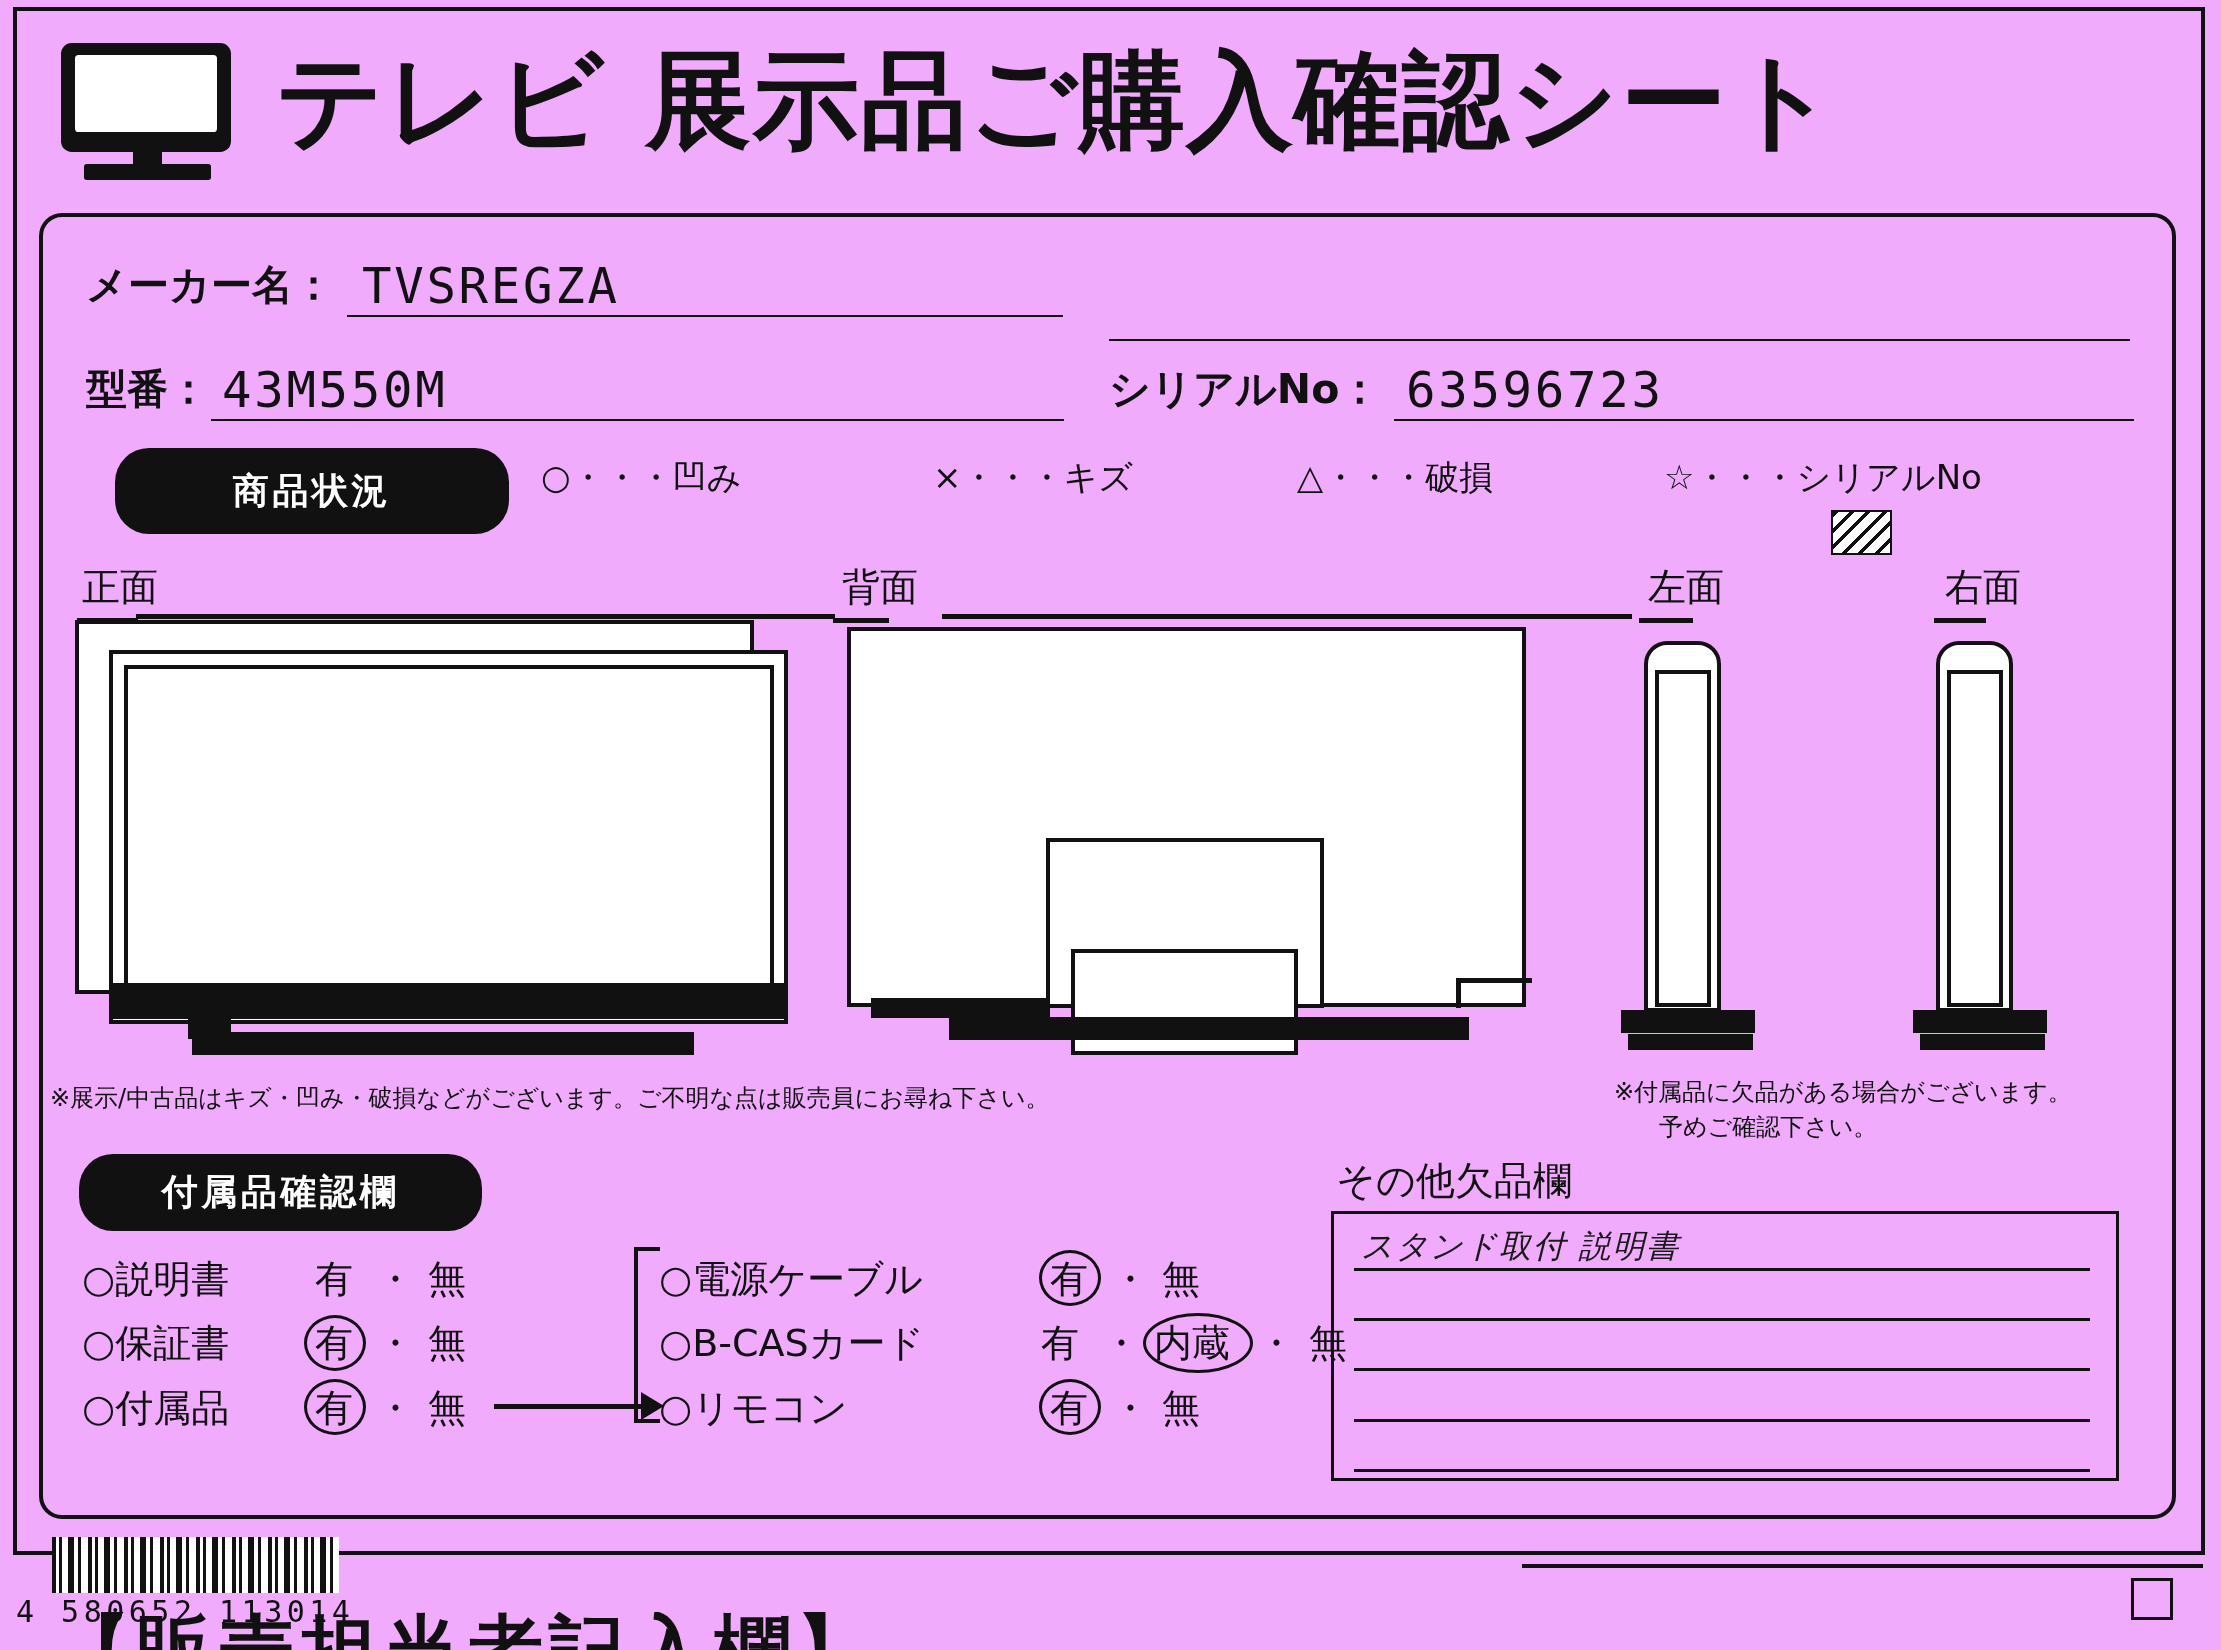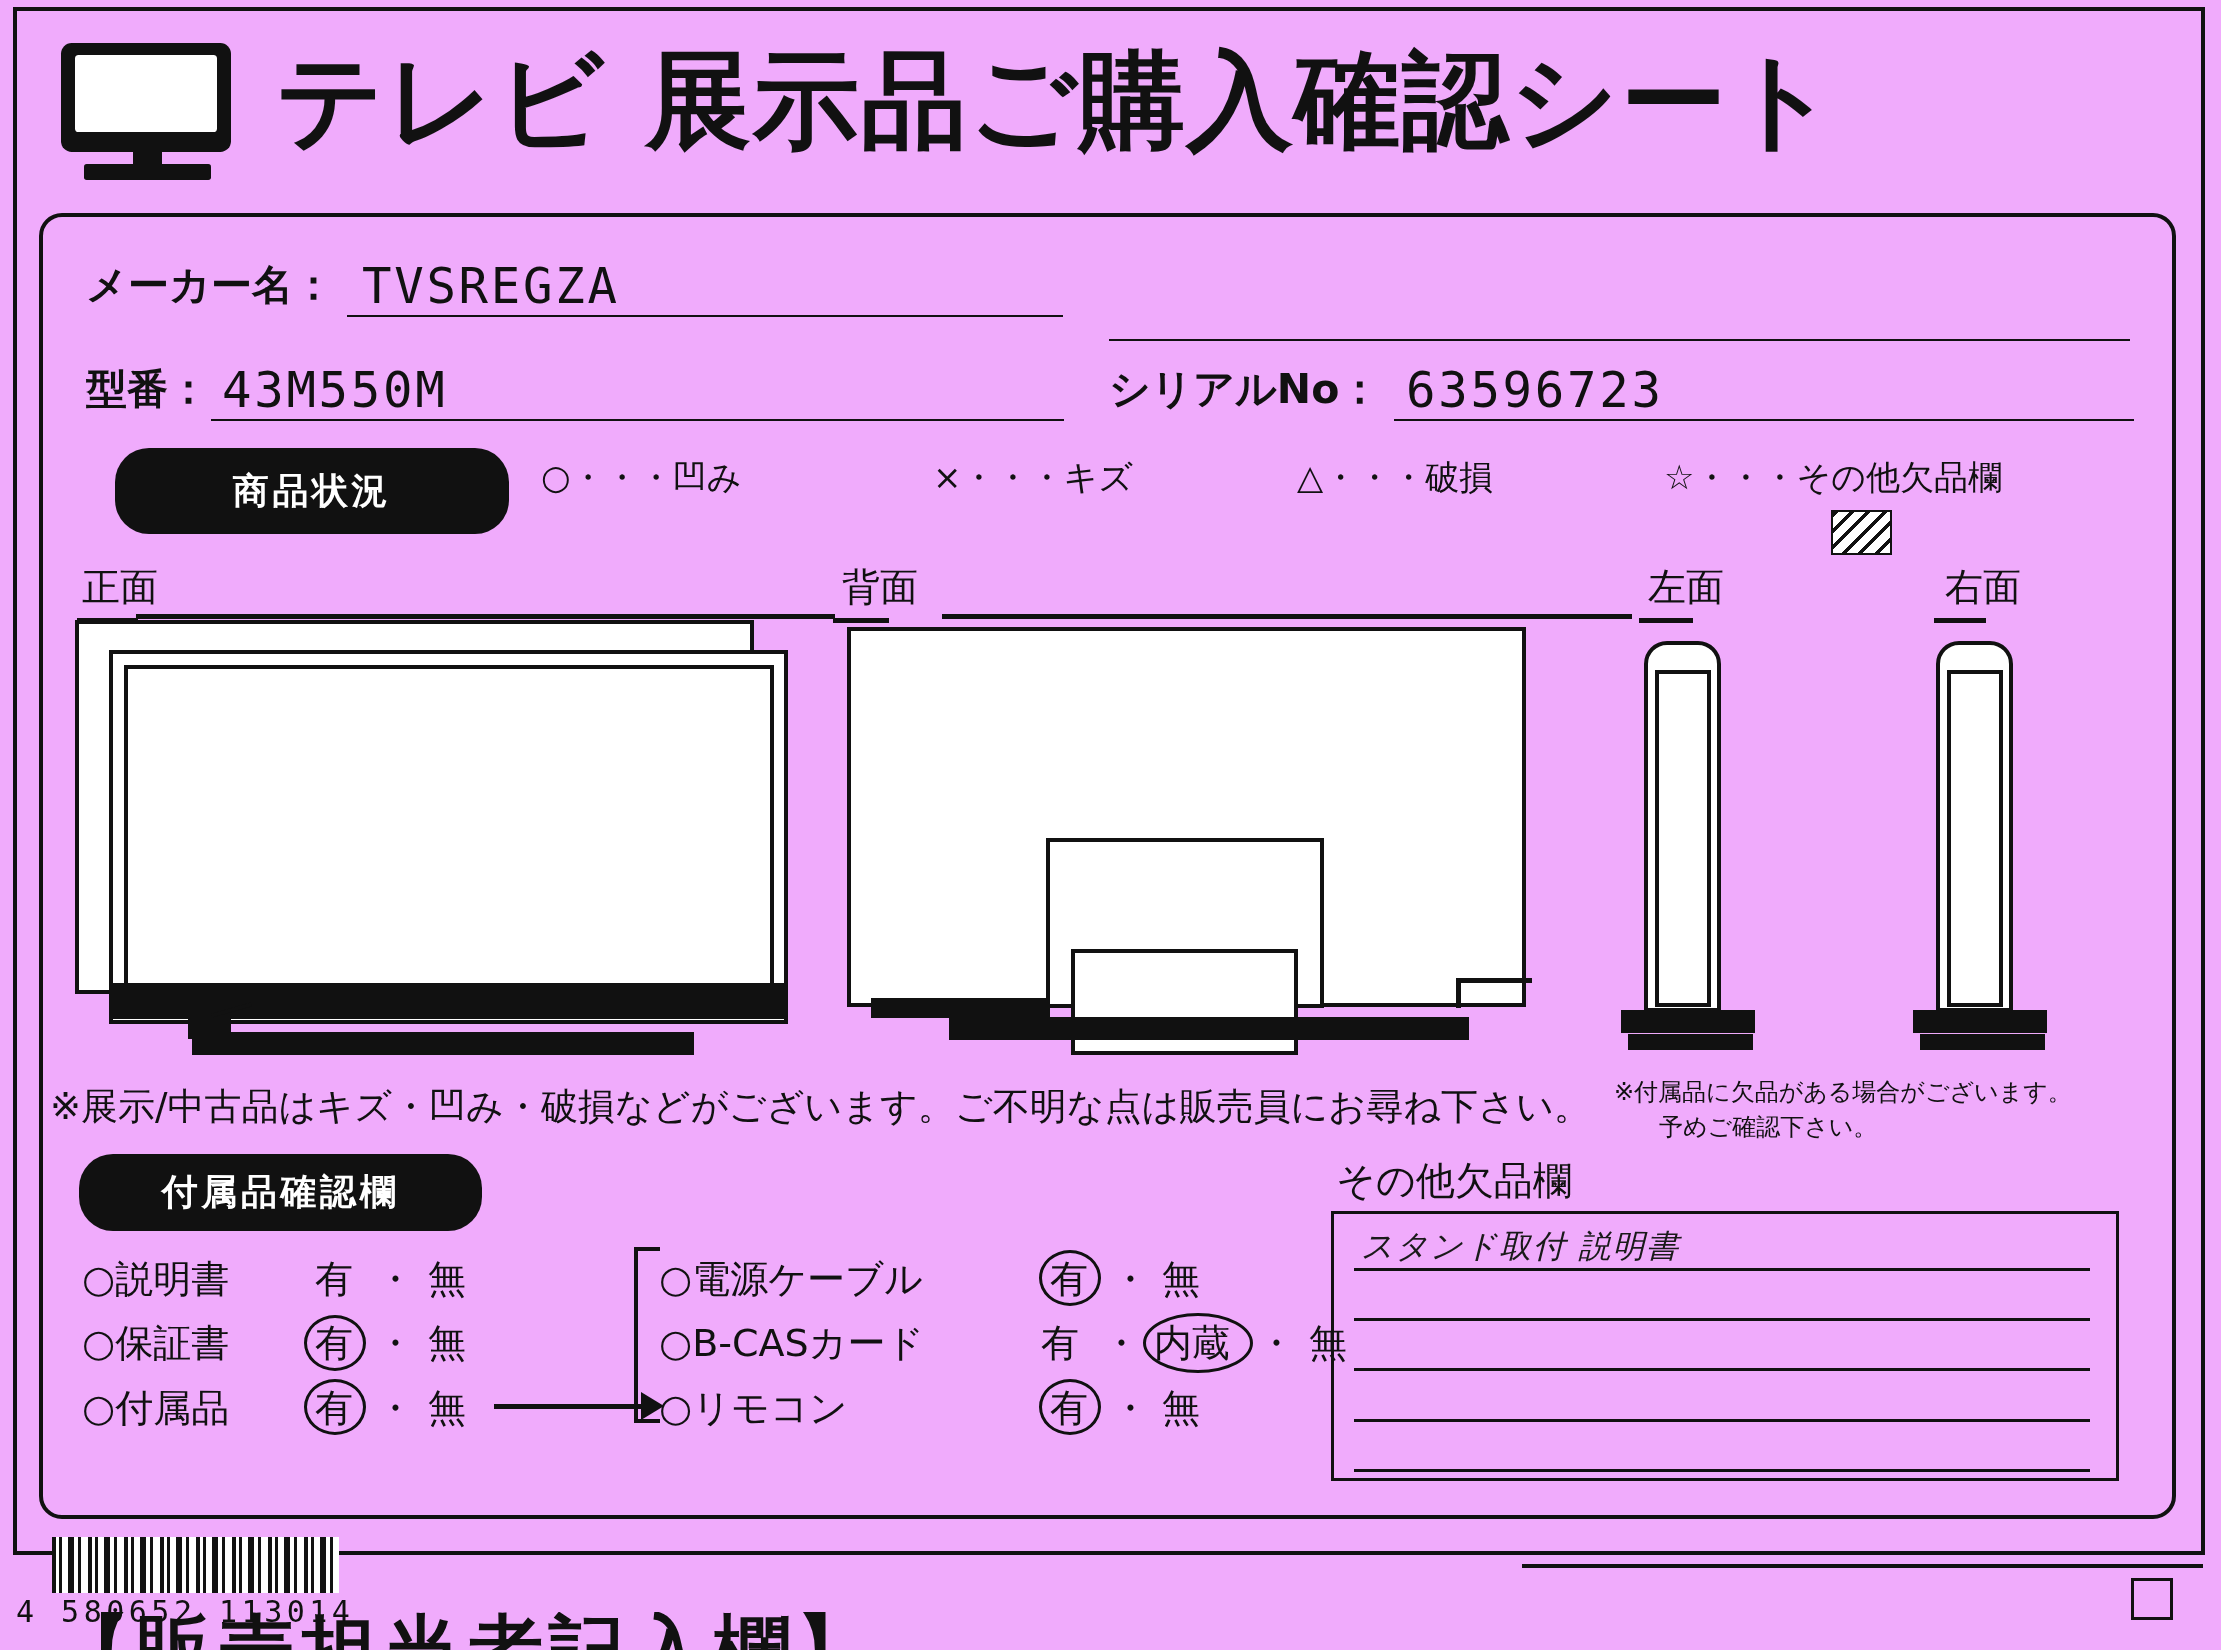--- a/index.html
+++ b/index.html
@@ -104,21 +104,21 @@
   
   .view-label{
     position:absolute;font-size:38px;font-family:"DejaVu Sans",sans-serif;
   }
   .ln{position:absolute;background:#111;}
   .box{position:absolute;border:4.5px solid #111;box-sizing:border-box;background:#fff;}
   .solid{position:absolute;background:#111;}
 
   
   .note{
-    position:absolute;font-size:37px;white-space:nowrap;
+    position:absolute;font-size:24px;white-space:nowrap;
     font-family:"DejaVu Sans",sans-serif;
   }
   .note-sm{
     position:absolute;font-size:24px;white-space:nowrap;
     font-family:"DejaVu Sans",sans-serif;
   }
 
   
   .acc{
     position:absolute;font-size:38px;white-space:nowrap;
@@ -218,21 +218,21 @@
 
   <div class="fld-label" style="left:1109px;top:362px;">シリアルNo：</div>
   <div class="fld-value" style="left:1406px;top:362px;">63596723</div>
   <div class="rule" style="left:1394px;top:419px;width:740px;"></div>
 
   <div class="pill" style="left:115px;top:448px;width:394px;height:86px;">商品状況</div>
 
   <div class="legend" style="left:541px;top:455px;">○・・・凹み</div>
   <div class="legend" style="left:933px;top:455px;">×・・・キズ</div>
   <div class="legend" style="left:1297px;top:455px;">△・・・破損</div>
-  <div class="legend" style="left:1664px;top:455px;">☆・・・その他欠品欄</div>
+  <div class="legend" style="left:1664px;top:455px;">☆・・・シリアルNo</div>
 
   <div class="hatch-box" style="left:1831px;top:510px;"></div>
 
   <div class="view-label" style="left:82px;top:562px;">正面</div>
   <div class="view-label" style="left:842px;top:562px;">背面</div>
   <div class="view-label" style="left:1648px;top:562px;">左面</div>
   <div class="view-label" style="left:1945px;top:562px;">右面</div>
 
   <div class="ln" style="left:77px;top:618px;width:61px;height:4.5px;"></div>
   <div class="ln" style="left:136px;top:614px;width:699px;height:5.4px;"></div>

